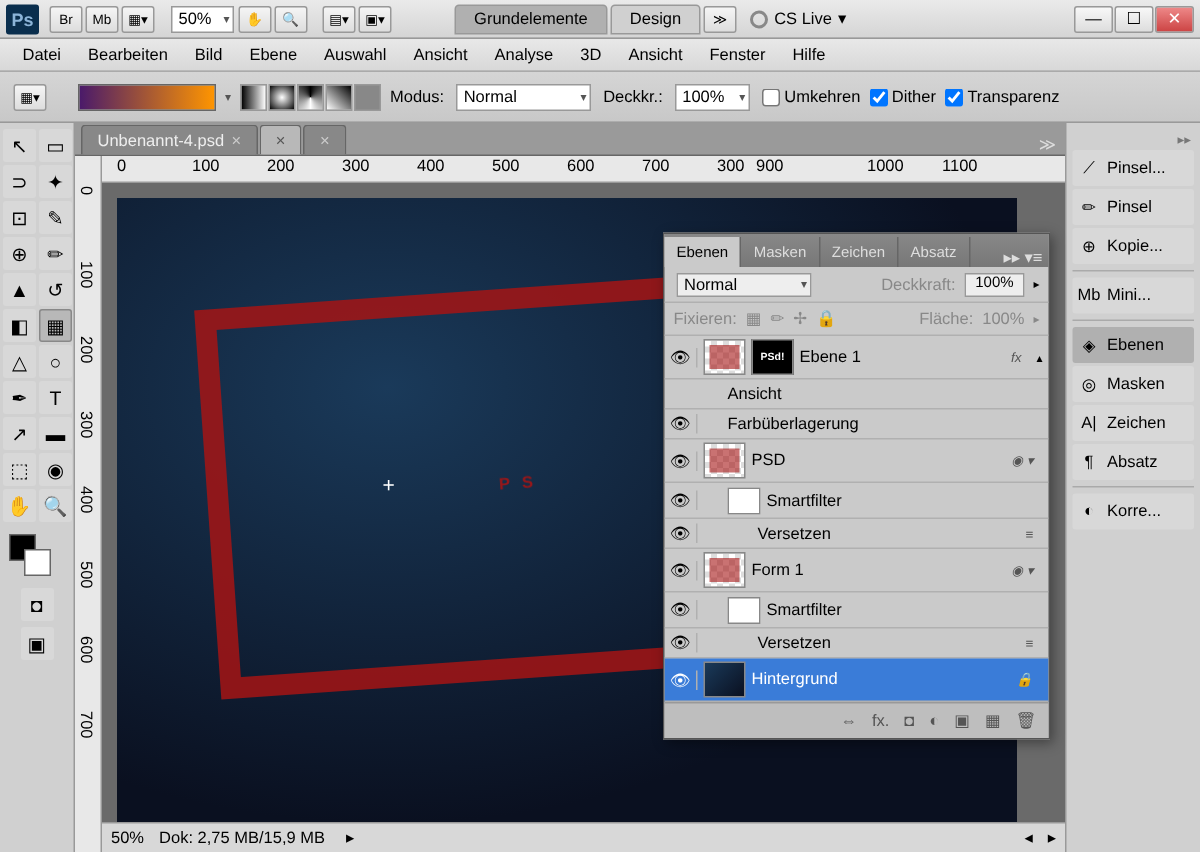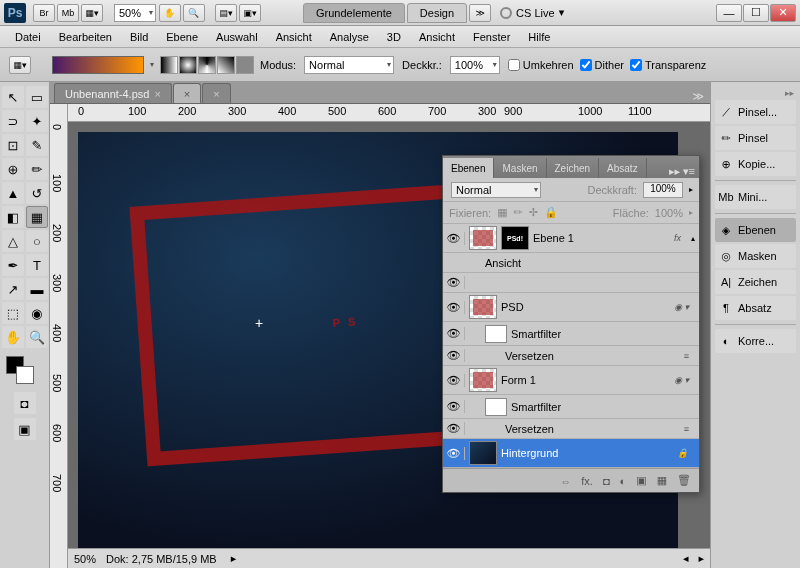--- a/index.html
+++ b/index.html
@@ -349,20 +349,23 @@
         </div>
     </div>
     <div class="layer-row" style="min-height:20px">
       <div class="eye"></div>
         <div class="layer-body layer-sub">
           <span>Ansicht</span>
         </div>
     </div>
     <div class="layer-row" style="min-height:20px">
       <div class="eye">👁</div>
+        <div class="layer-body layer-sub">
+          <span>Farbüberlagerung</span>
+        </div>
     </div>
     <div class="layer-row">
       <div class="eye">👁</div>
       <div class="layer-body">
           <div class="thumb checkered"></div>
           <span>PSD</span>
           <span class="layer-fx">◉ ▾</span>
         </div>
     </div>
     <div class="layer-row" style="min-height:24px">

